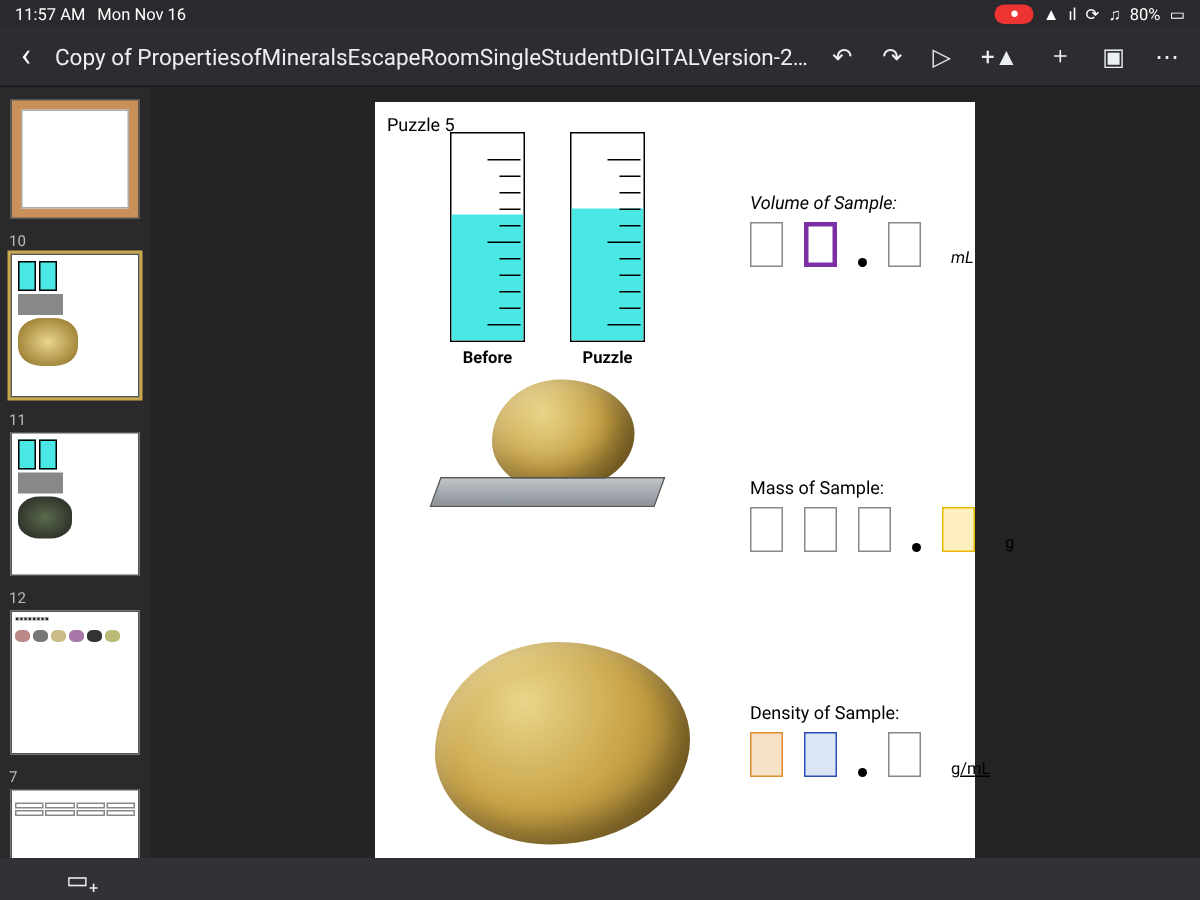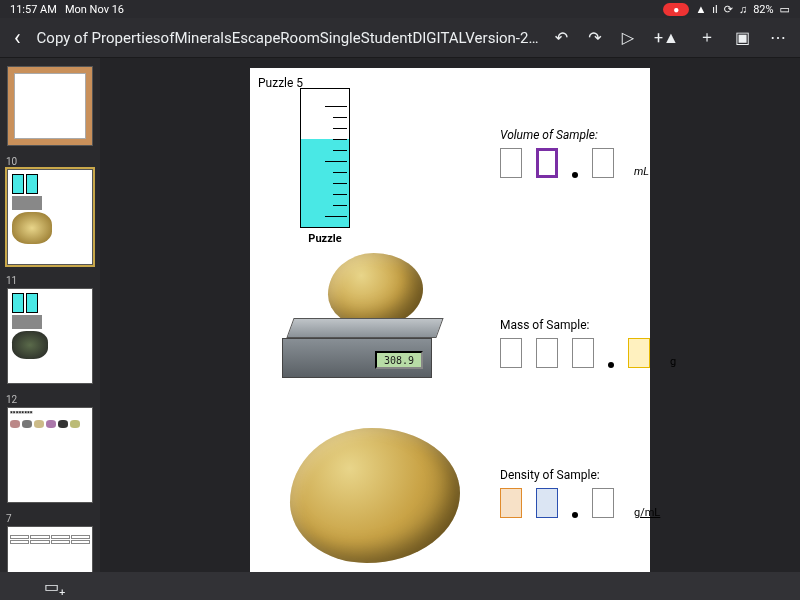--- a/index.html
+++ b/index.html
@@ -59,21 +59,21 @@
     <span>Mon Nov 16</span>
   </div>
   <div class="status-right">
     <span class="mic-pill">
         <span>●</span>
       </span>
     <span>▲</span>
     <span>ıl</span>
     <span>⟳</span>
     <span>♫</span>
-    <span>82%</span>
+    <span>80%</span>
     <span>▭</span>
   </div>
 </div>
 
 <div class="toolbar">
   <span class="back-chev">‹</span>
   <span class="doc-title">Copy of PropertiesofMineralsEscapeRoomSingleStudentDIGITALVersion-20081…</span>
   <div class="tool-icons">
     <span>↶</span>
     <span>↷</span>
@@ -146,20 +146,39 @@
       </div>
     </div>
   </div>
 
   <div class="canvas">
     <div class="slide">
       <div class="puzzle-title">Puzzle 5</div>
       <div class="footer">Mineral Properties Puzzle 5</div>
 
       <div class="cyls">
+        <div class="cyl-block">
+          <div class="cylinder">
+            <div class="water" style="height:61%"></div>
+            <div class="ticks">
+              <div class="tick major" style="top:12%"></div>
+              <div class="tick minor" style="top:20%"></div>
+                <div class="tick minor" style="top:28%"></div>
+                <div class="tick minor" style="top:36%"></div>
+                <div class="tick minor" style="top:44%"></div>
+              <div class="tick major" style="top:52%"></div>
+              <div class="tick minor" style="top:60%"></div>
+                <div class="tick minor" style="top:68%"></div>
+                <div class="tick minor" style="top:76%"></div>
+                <div class="tick minor" style="top:84%"></div>
+              <div class="tick major" style="top:92%"></div>
+            </div>
+          </div>
+          <div class="cyl-label">Before</div>
+        </div>
         <div class="cyl-block">
           <div class="cylinder">
             <div class="water" style="height:64%"></div>
             <div class="ticks">
               <div class="tick major" style="top:12%"></div>
               <div class="tick minor" style="top:20%"></div>
                 <div class="tick minor" style="top:28%"></div>
                 <div class="tick minor" style="top:36%"></div>
                 <div class="tick minor" style="top:44%"></div>
               <div class="tick major" style="top:52%"></div>
@@ -183,23 +202,20 @@
           <div class="box"></div>
           <span class="unit">mL</span>
         </div>
       </div>
 
       <div class="scale-area">
         <div class="rock" style="top:-65px;left:38px;width:95px;height:75px;">
             <div class="rock-shape"></div>
           </div>
         <div class="scale-plat"></div>
-        <div class="scale-body">
-          <div class="scale-disp">308.9</div>
-        </div>
       </div>
 
       <div class="label-row" style="top:250px; left:250px;">
         <div>Mass of Sample:</div>
         <div class="boxes" style="margin-top:6px;">
           <div class="box"></div>
           <div class="box"></div>
           <div class="box"></div>
           <div class="dot"></div>
           <div class="box yel"></div>

